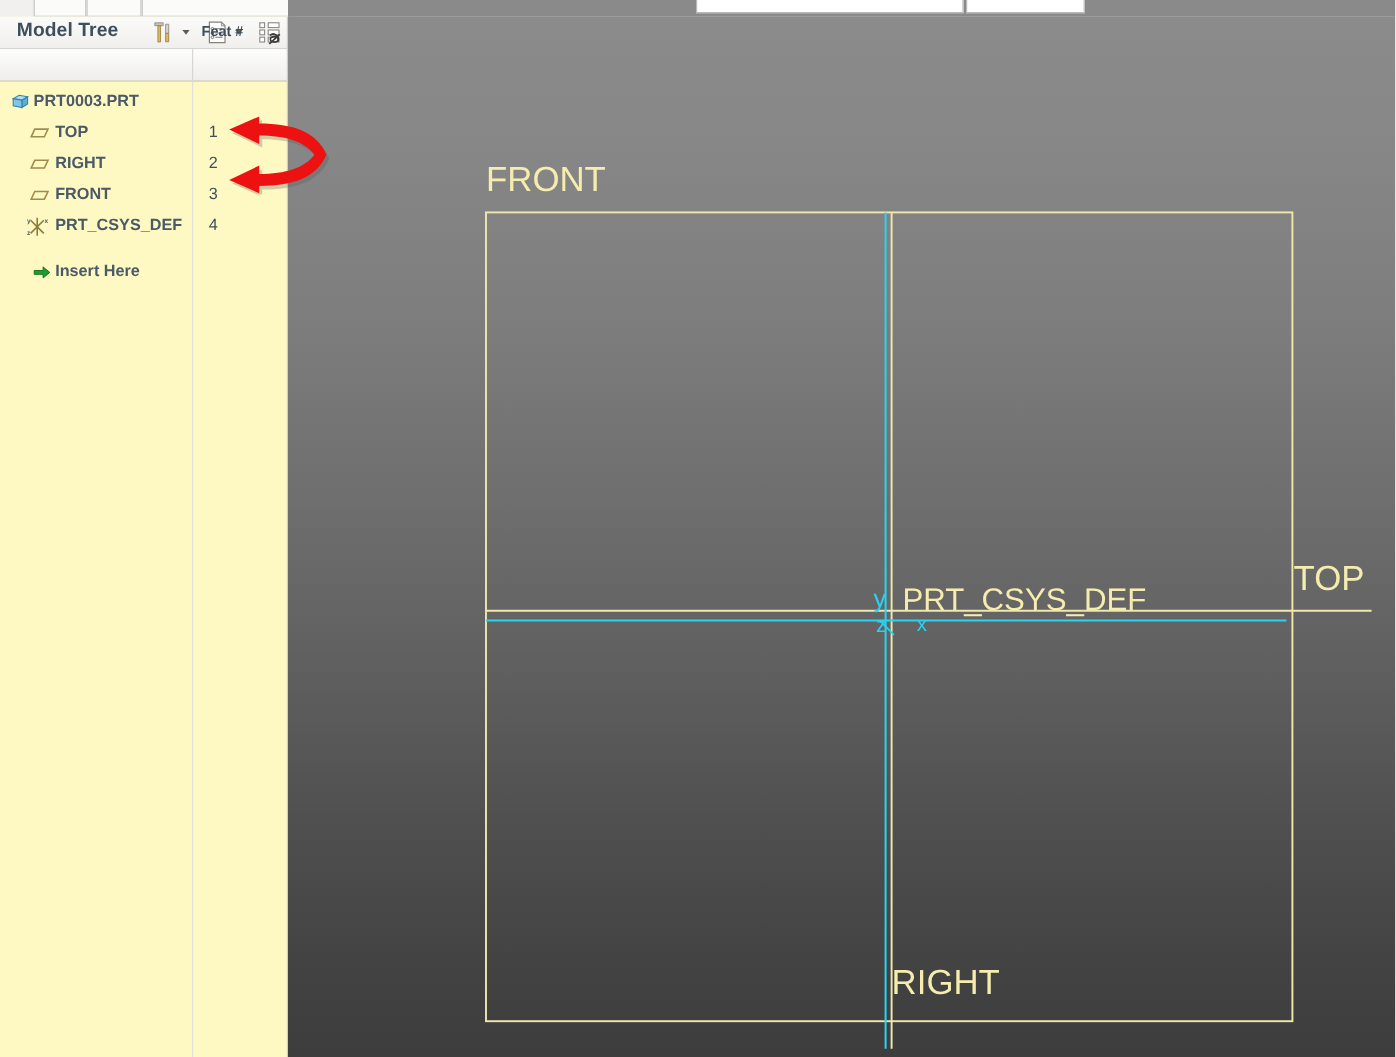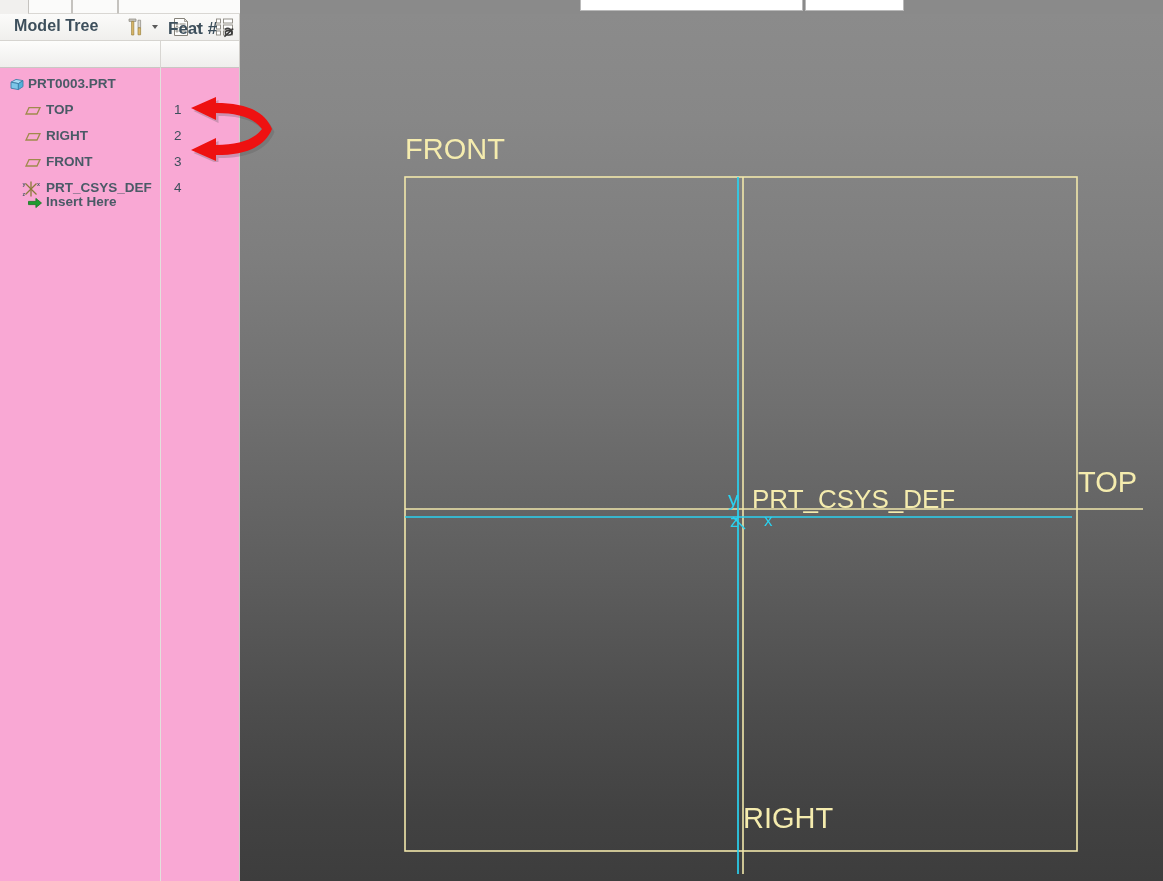--- a/index.html
+++ b/index.html
@@ -54,21 +54,21 @@
     box-sizing: border-box;
   }
   .top-field.f1 { left: 340px; width: 223px; }
   .top-field.f2 { left: 565px; width: 99px;  }
 
   
   #tree-panel {
     position: absolute;
     left: 0; top: 14px;
     width: 240px; height: 867px;
-    background: #f9a8d4;
+    background: #fef9c3;
     box-sizing: border-box;
   }
   #tree-header {
     position: absolute;
     left: 0; top: 0;
     width: 240px; height: 27px;
     background: linear-gradient(#fbfbfa, #f0efed);
     border-bottom: 1px solid #d6d4d0;
     box-sizing: border-box;
   }
@@ -113,21 +113,21 @@
   }
   #col-div-head {
     position: absolute;
     left: 160px; top: 27px;
     width: 1px; height: 27px;
     background: #d8d6d2;
   }
   #col-feat-label {
     position: absolute;
     left: 168px; top: 5px;
-    font-size: 17px;
+    font-size: 12px;
     font-weight: bold;
     color: #3d4f5c;
     white-space: nowrap;
   }
   #col-div-body {
     position: absolute;
     left: 160px; top: 54px;
     width: 1px; height: 813px;
     background: #e2e0dc;
   }
@@ -321,21 +321,21 @@
           <text x="0.6" y="15.6" font-family="Liberation Sans, sans-serif" font-size="5.4" fill="#4a5a66">z</text>
           <text x="15" y="6" font-family="Liberation Sans, sans-serif" font-size="5.4" fill="#4a5a66">x</text>
         </svg>
       </span>
       <span class="tlabel" style="left:46px">PRT_CSYS_DEF</span>
     </div>
     <div class="trow-num" style="top:162px">
       <span class="tnum">4</span>
     </div>
 
-    <div class="trow" style="top:176px">
+    <div class="trow" style="top:200px">
       <span class="ticon" style="left:26px">
         <svg width="18" height="18" viewBox="0 0 18 18">
           <path d="M2.5 7.4 h7.4 v-3 l5.6 4.6 l-5.6 4.6 v-3 h-7.4 z" fill="#1f9b2f" stroke="#14751f" stroke-width=".8"></path>
         </svg>
       </span>
       <span class="tlabel" style="left:46px">Insert Here</span>
     </div>
     <div class="trow-num" style="top:188px">
       <span class="tnum"></span>
     </div>

